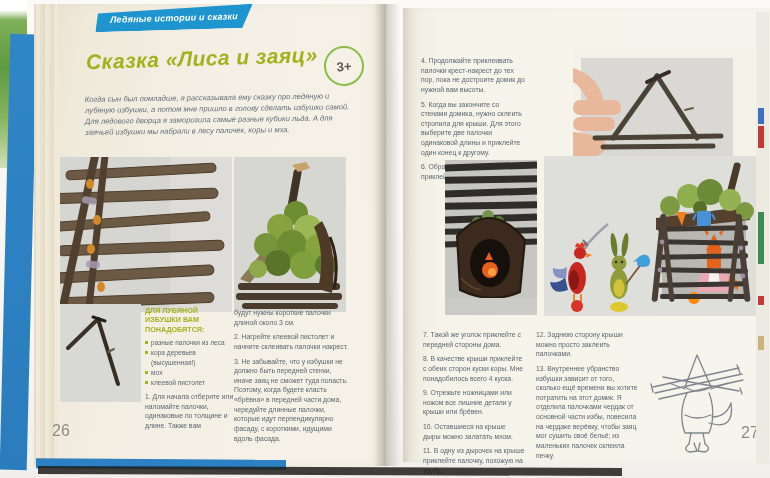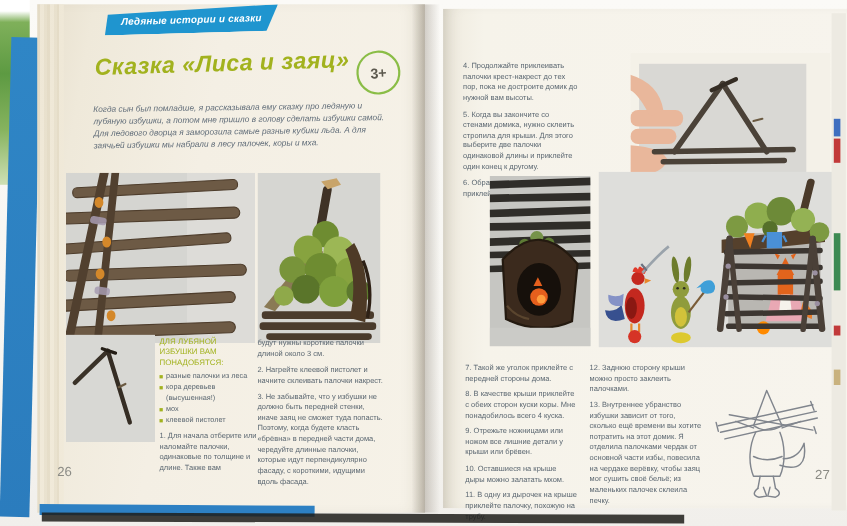--- a/index.html
+++ b/index.html
@@ -36,24 +36,24 @@
   .banner span{color:#fff;font-size:9px;font-weight:bold;font-style:italic;letter-spacing:.2px;}
   .title{position:absolute;left:52px;top:42px;width:270px;color:#a2b21e;font-size:21px;
          font-weight:bold;font-style:italic;letter-spacing:.4px;transform:rotate(-1.8deg);}
   .badge{position:absolute;left:290px;top:42px;width:40px;height:40px;border:2px solid #8abd46;
          border-radius:50%;display:flex;align-items:center;justify-content:center;
          color:#5c594e;font-size:13px;font-weight:bold;transform:rotate(-4deg);}
   .intro{position:absolute;left:51px;top:88px;width:272px;color:#626e7a;font-size:7.6px;
          line-height:1.45;font-style:italic;transform:rotate(-.8deg);}
   .bodytxt{color:#5b6771;font-size:6.8px;line-height:1.42;}
   .bodytxt p{margin:0 0 5px 0;}
-  .mat-head{color:#a2b21e;font-weight:normal;font-size:7.2px;line-height:1.3;text-transform:uppercase;margin:0 0 4px 0;}
+  .mat-head{color:#a2b21e;font-weight:bold;font-size:7.2px;line-height:1.3;text-transform:uppercase;margin:0 0 4px 0;}
   .mat-item{color:#5b6771;font-size:6.6px;line-height:1.5;display:flex;gap:3px;}
   .mat-item .bullet{width:3px;height:3px;background:#a2b21e;margin-top:3px;flex:0 0 3px;}
-  .pageno{position:absolute;color:#8b8b85;font-size:12px;}
+  .pageno{position:absolute;color:#8b8b85;font-size:16px;}
   .photo{position:absolute;overflow:hidden;}
   .photo svg{display:block;}
 </style>
 </head>
 <body>
 
 <div class="scene">
 
   <div class="bg-green"></div>
   <div class="cover-strip"></div>

